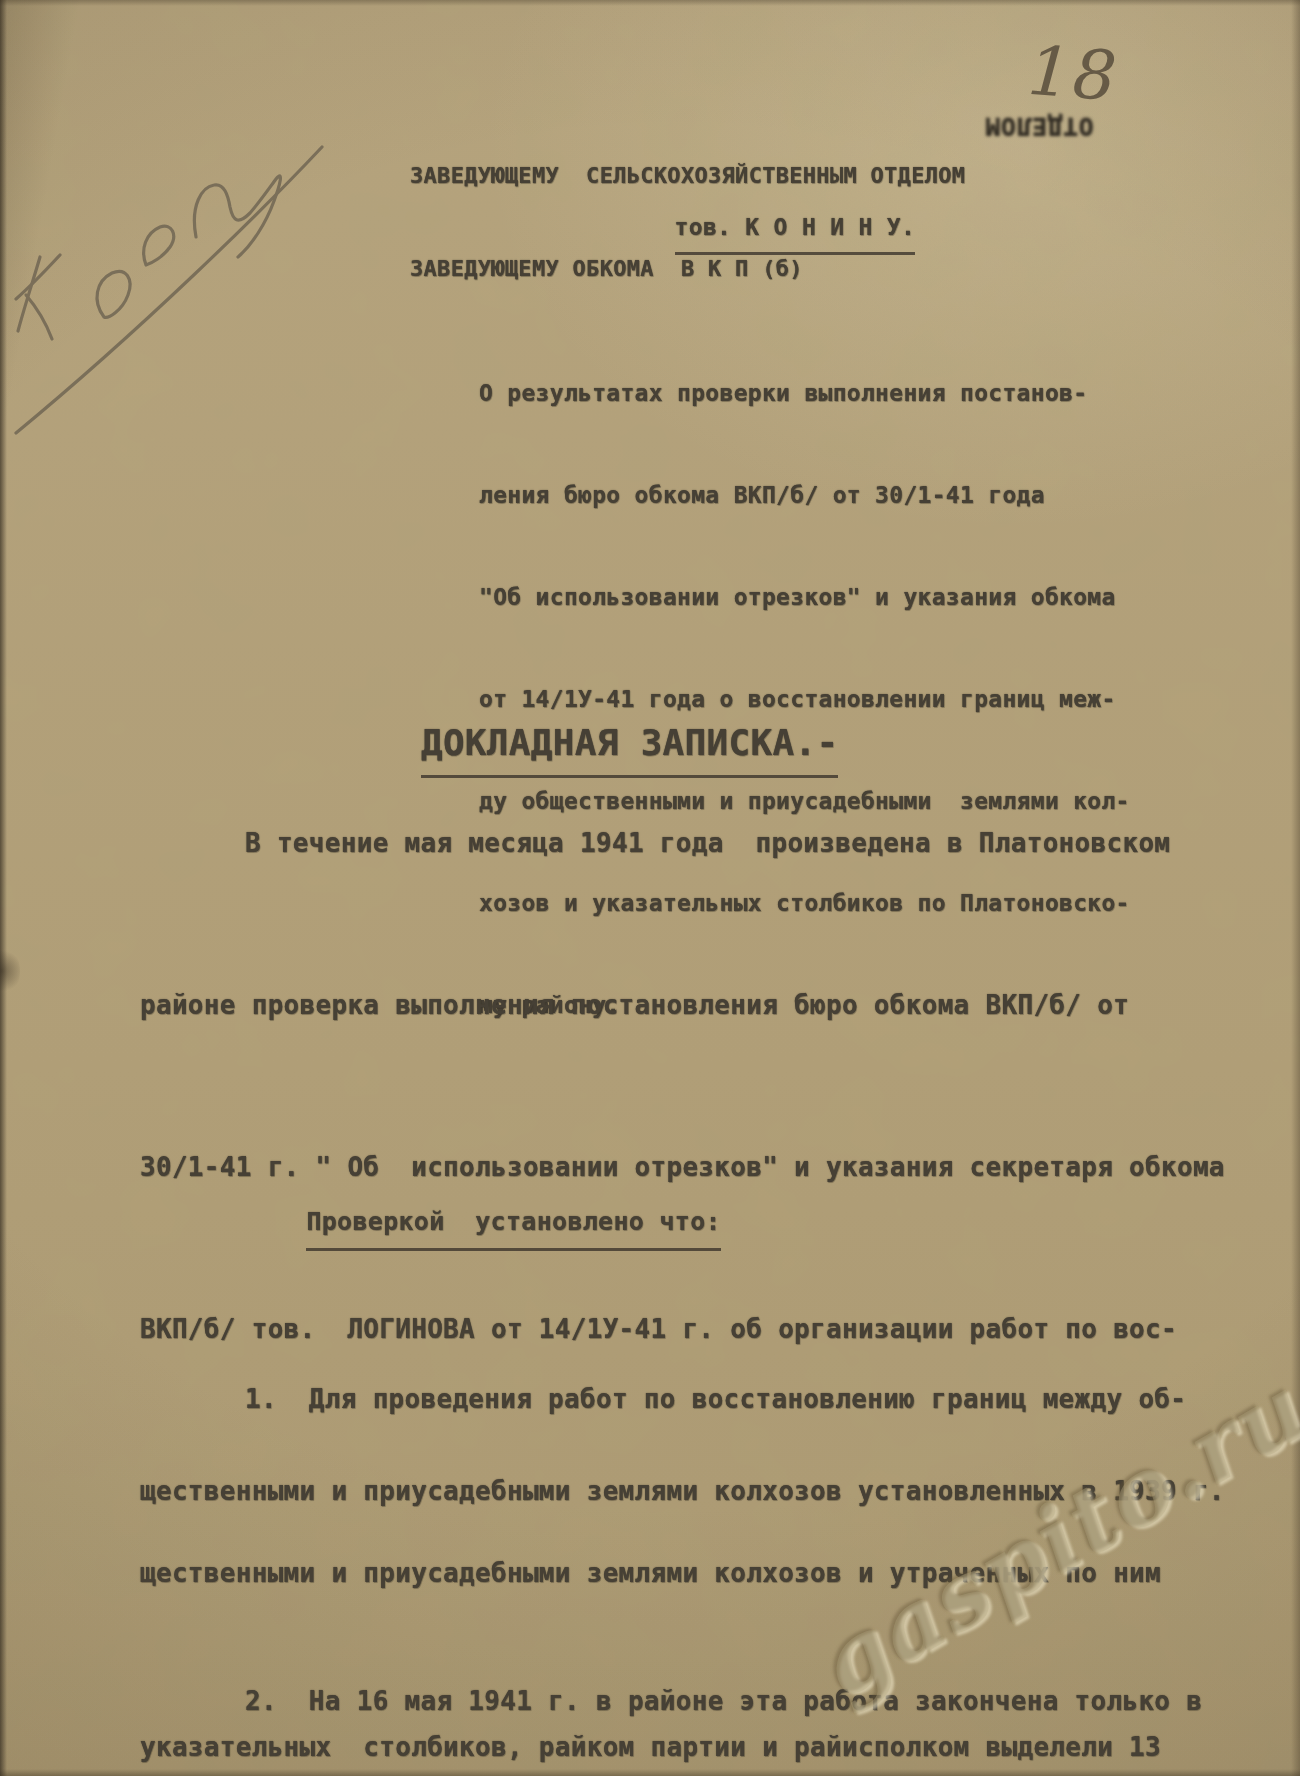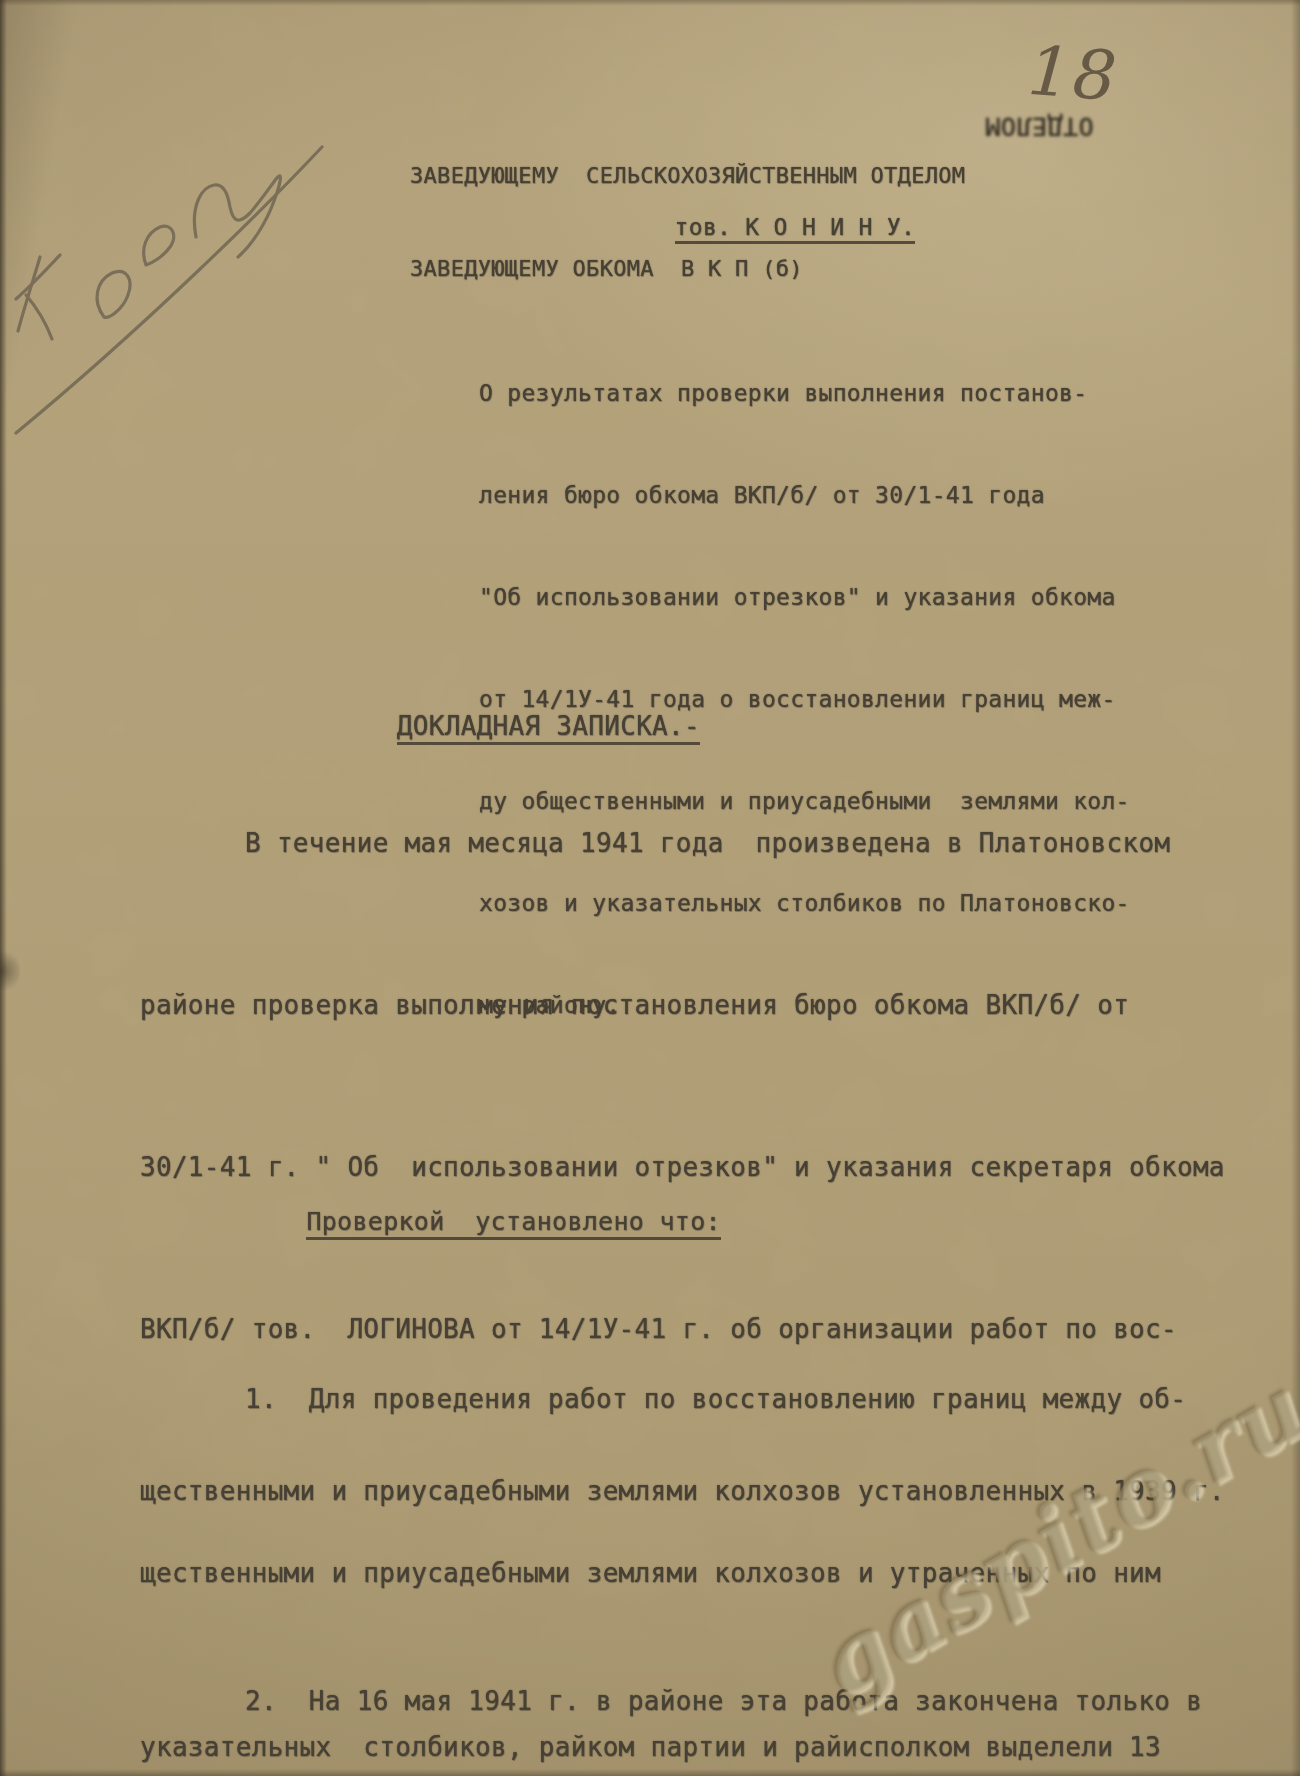--- a/index.html
+++ b/index.html
@@ -15,29 +15,29 @@
   .grain{position:absolute;left:0;top:0;pointer-events:none;}
   .edge{position:absolute;pointer-events:none;}
   .edge-left{left:0;top:0;bottom:0;width:7px;background:linear-gradient(to right,rgba(42,35,25,0.65),rgba(42,35,25,0));}
   .edge-top{left:0;top:0;right:0;height:6px;background:linear-gradient(to bottom,rgba(60,50,34,0.35),rgba(60,50,34,0));}
   .edge-right{right:0;top:0;bottom:0;width:9px;background:linear-gradient(to left,rgba(70,58,40,0.38),rgba(70,58,40,0));}
   .edge-bottom{left:0;bottom:0;right:0;height:7px;background:linear-gradient(to top,rgba(58,48,32,0.4),rgba(58,48,32,0));}
   .notch{position:absolute;left:-8px;top:948px;width:28px;height:46px;border-radius:50%;
     background:radial-gradient(circle at 35% 50%, rgba(50,42,30,0.5), rgba(50,42,30,0) 70%);}
   
   .tw{
-    position:absolute;font-weight:400;color:#464035;white-space:pre;letter-spacing:0.3px;
+    position:absolute;font-weight:700;color:#464035;white-space:pre;letter-spacing:0.3px;
     text-shadow:0 0 1.2px rgba(62,56,46,0.9), 0.7px 0.9px 0.6px rgba(48,42,34,0.28);
     filter:blur(0.3px);
   }
-  .u{border-bottom:3px solid rgba(60,53,44,0.8);padding-bottom:1px;}
+  .u{border-bottom:3px solid rgba(60,53,44,0.8);padding-bottom:12px;}
   .header{left:410px;top:98px;font-size:22px;line-height:31px;}
   .addressee{left:618px;top:188px;font-size:23px;}
   .subject{left:479px;top:308px;font-size:23px;line-height:34px;}
-  .title-line{left:333px;top:681px;font-size:26px;}
+  .title-line{left:333px;top:681px;font-size:36px;}
   .p1{left:140px;top:708px;font-size:26px;line-height:54px;}
   .subheading{left:245px;top:1178px;font-size:25px;}
   .item1{left:140px;top:1254px;font-size:26px;line-height:58px;}
   .item2{left:140px;top:1551px;font-size:26px;line-height:60px;}
   .ind{padding-left:105px;}
   
   .pencil{position:absolute;font-family:"DejaVu Serif",serif;font-style:italic;color:rgba(94,84,65,0.92);}
   .num{left:1028px;top:34px;font-size:68px;font-weight:400;transform:rotate(4deg);letter-spacing:2px;}
   .scribble{position:absolute;left:0;top:95px;}
   

